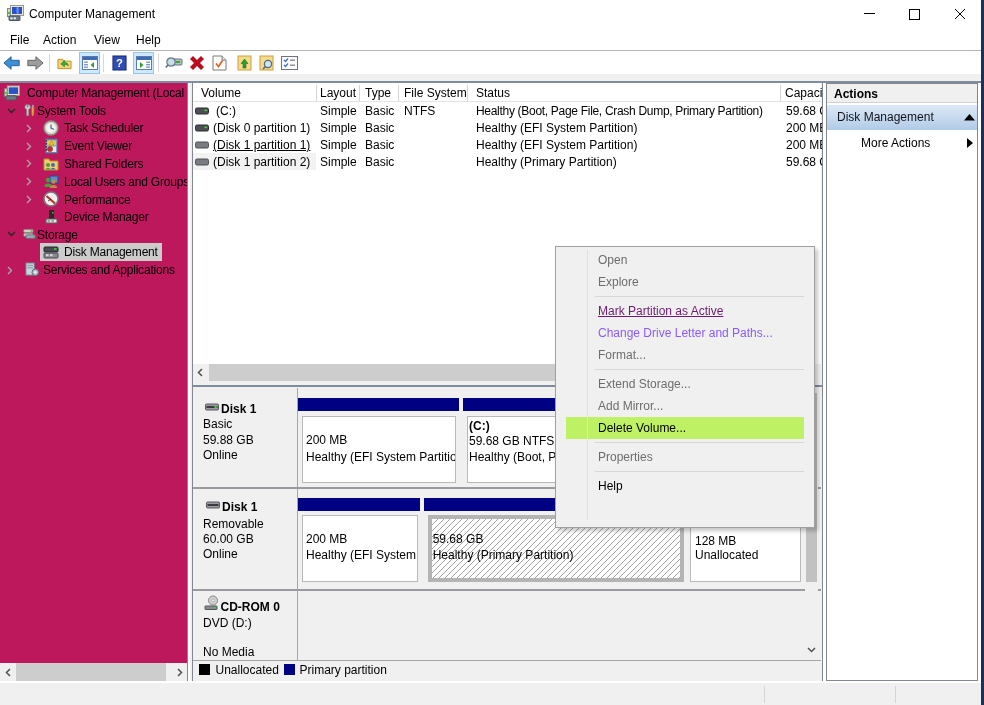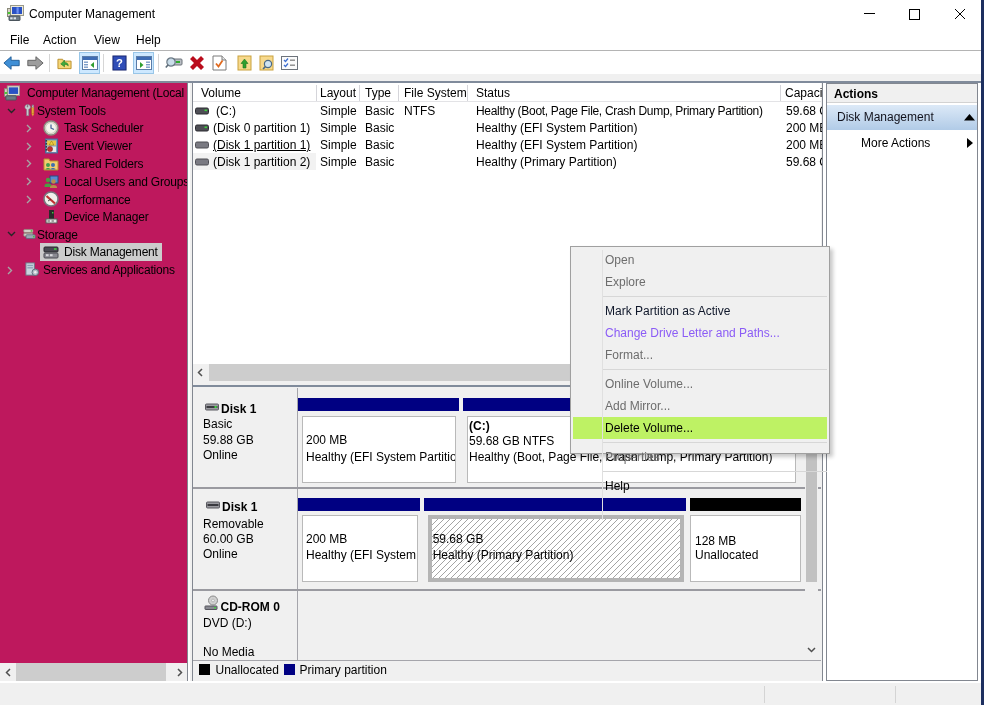--- a/index.html
+++ b/index.html
@@ -389,29 +389,29 @@
       <path d="M0 0 L6 5 L0 10 Z" fill="#000"></path>
     </svg>
 </div>
 
 <div class="abs" style="left:0;top:683px;width:984px;height:22px;background:#f0f0f0;"></div>
 <div class="abs" style="left:764px;top:686px;width:1px;height:17px;background:#d4d4d4;"></div>
 <div class="abs" style="left:895px;top:686px;width:1px;height:17px;background:#d4d4d4;"></div>
 
 <div class="abs" style="left:981px;top:0;width:3px;height:705px;background:#1d2f5f;"></div>
 
-<div class="abs" id="ctxmenu" style="left:570px;top:246px;width:260px;height:208px;background:#f0f0f0;border:1px solid #a0a0a0;box-shadow:3px 3px 4px rgba(0,0,0,0.22);padding:2px 0;">
+<div class="abs" id="ctxmenu" style="left:555px;top:246px;width:260px;height:282px;background:#f0f0f0;border:1px solid #a0a0a0;box-shadow:3px 3px 4px rgba(0,0,0,0.22);padding:2px 8px;">
   <div class="abs" style="left:30.5px;top:3px;width:1px;height:270px;background:#e0e0e0;"></div>
   <div style="height:22px;line-height:22px;padding-left:34px;color:#6d6d6d;">Open</div>
   <div style="height:22px;line-height:22px;padding-left:34px;color:#6d6d6d;">Explore</div>
   <div style="height:1px;background:#d7d7d7;margin:3px 2px 3px 31px;"></div>
-  <div style="height:22px;line-height:22px;padding-left:34px;color:#0f172a;">Mark Partition as Active</div>
+  <div style="height:22px;line-height:22px;padding-left:34px;color:#701a75;text-decoration:underline;">Mark Partition as Active</div>
   <div style="height:22px;line-height:22px;padding-left:34px;color:#8b5cf6;">Change Drive Letter and Paths...</div>
   <div style="height:22px;line-height:22px;padding-left:34px;color:#6d6d6d;">Format...</div>
   <div style="height:1px;background:#d7d7d7;margin:3px 2px 3px 31px;"></div>
-  <div style="height:22px;line-height:22px;padding-left:34px;color:#6d6d6d;">Online Volume...</div>
+  <div style="height:22px;line-height:22px;padding-left:34px;color:#6d6d6d;">Extend Storage...</div>
   <div style="height:22px;line-height:22px;padding-left:34px;color:#6d6d6d;">Add Mirror...</div>
   <div style="height:22px;line-height:22px;padding-left:32px;margin:0 2px;background:#bef264;color:#000;">Delete Volume...</div>
   <div style="height:1px;background:#d7d7d7;margin:3px 2px 3px 31px;"></div>
   <div style="height:22px;line-height:22px;padding-left:34px;color:#6d6d6d;">Properties</div>
   <div style="height:1px;background:#d7d7d7;margin:3px 2px 3px 31px;"></div>
   <div style="height:22px;line-height:22px;padding-left:34px;color:#000;">Help</div>
 </div>
 
 </body></html>

